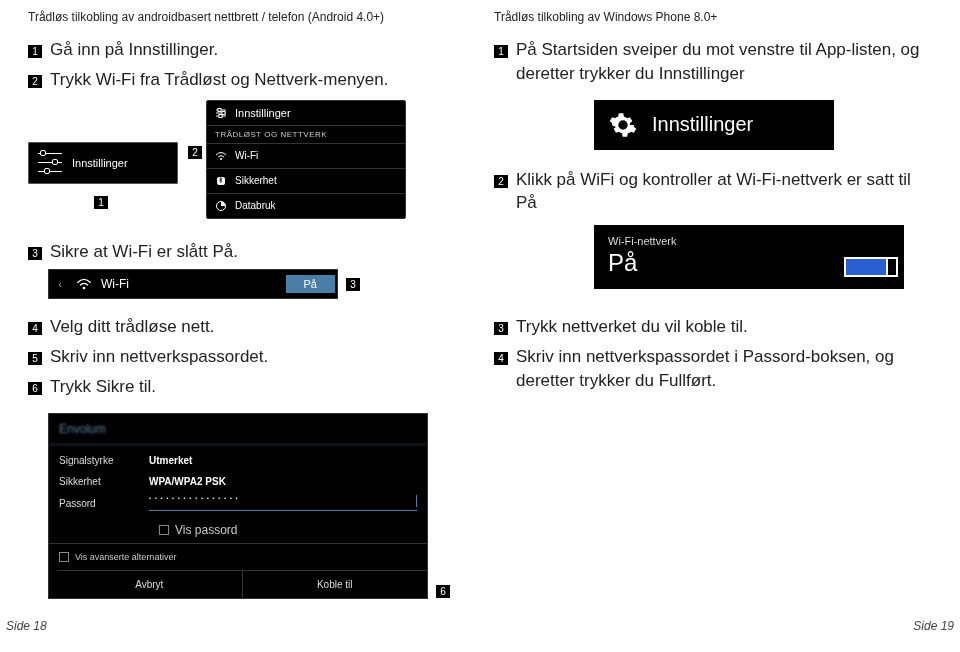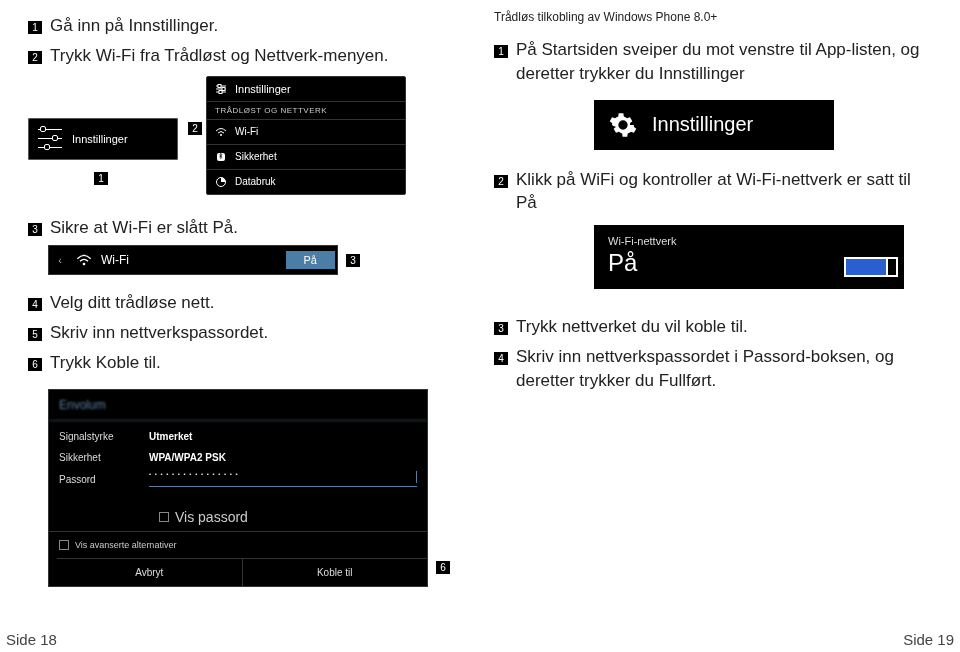--- a/index.html
+++ b/index.html
@@ -44,23 +44,24 @@
     height: 13px;
     text-align: center;
     line-height: 13px;
     margin-right: 8px;
     flex-shrink: 0;
   }
   .steptext { font-size: 17px; line-height: 1.4; }
   .bold { font-weight: 400; }
   .pagefoot-l, .pagefoot-r {
     position: absolute;
-    bottom: 4px;
-    font-size: 15px;
+    bottom: 19px;
+    font-size: 12px;
     color: #444;
+    font-style: italic;
   }
   .pagefoot-l { left: 6px; }
   .pagefoot-r { right: 6px; }
 
   
   .android-area {
     position: relative;
     height: 130px;
     margin: 8px 0 10px 0;
   }
@@ -199,21 +200,21 @@
     letter-spacing: 1px;
     color: #eee;
   }
   .pwdline::after {
     content:"";
     position:absolute;
     right:0; top:-2px;
     width:1px; height:12px;
     background:#5a7fa0;
   }
-  .chk { display:flex; align-items:center; margin: 22px 0 0 100px; font-size:14px; color:#ccc;}
+  .chk { display:flex; align-items:center; margin: 12px 0 0 100px; font-size:12px; color:#ccc;}
   .chk .box, .chk2 .box { width:10px;height:10px;border:1px solid #888;margin-right:6px;}
   .chk2 { display:flex; align-items:center; padding: 8px 10px; border-top:1px solid #333; font-size:9px; color:#ccc;}
   .dlgbtns { display:flex; border-top:1px solid #333;margin-left:8px;}
   .dlgbtns div { flex:1; text-align:center; padding:8px 0; font-size:10px; color:#ddd;}
   .dlgbtns div + div { border-left:1px solid #333;}
 
   
   .wp-tile {
     display: flex;
     align-items: center;
@@ -251,20 +252,21 @@
   .wp-switch .fill { background: #2a5fd0; flex: 1; }
   .wp-switch .thumb { width: 10px; background: #000; border-left:2px solid #fff;}
 
 </style>
 </head>
 <body>
 
 <div class="page">
 
   <div class="col">
+    <h2 class="title">Trådløs tilkobling av androidbasert nettbrett / telefon (Android 4.0+)</h2>
 
     <div class="step-line">
       <span class="stepnum">1</span>
       <span class="steptext">Gå inn på Innstillinger.</span>
     </div>
     <div class="step-line">
       <span class="stepnum">2</span>
       <span class="steptext">Trykk Wi-Fi fra Trådløst og Nettverk-menyen.</span>
     </div>
 
@@ -357,21 +359,21 @@
     <div class="step-line">
       <span class="stepnum">4</span>
       <span class="steptext">Velg ditt trådløse nett.</span>
     </div>
     <div class="step-line">
       <span class="stepnum">5</span>
       <span class="steptext">Skriv  inn nettverkspassordet.</span>
     </div>
     <div class="step-line">
       <span class="stepnum">6</span>
-      <span class="steptext">Trykk Koble til.</span>
+      <span class="steptext">Trykk Sikre til.</span>
     </div>
 
     <div style="position:relative">
       <div class="android-dialog">
         <div class="title">Envolum</div>
         <div class="body">
           <div class="drow">
             <div class="dl">Signalstyrke</div>
             <div class="dv">Utmerket</div>
           </div>

